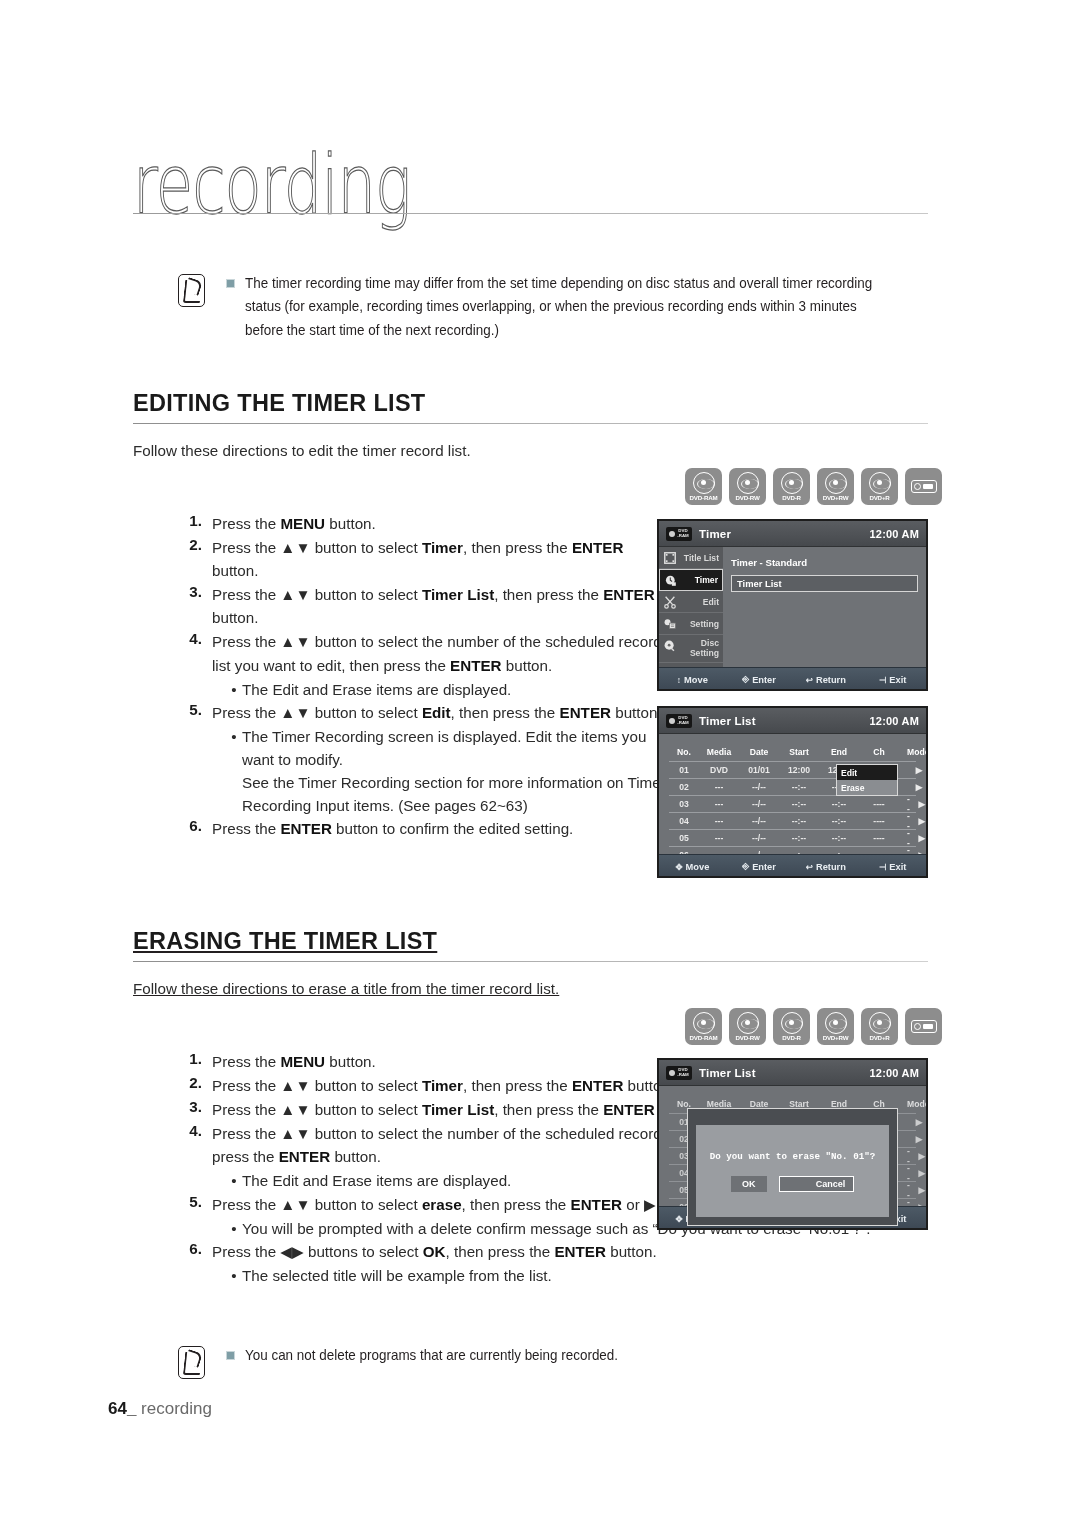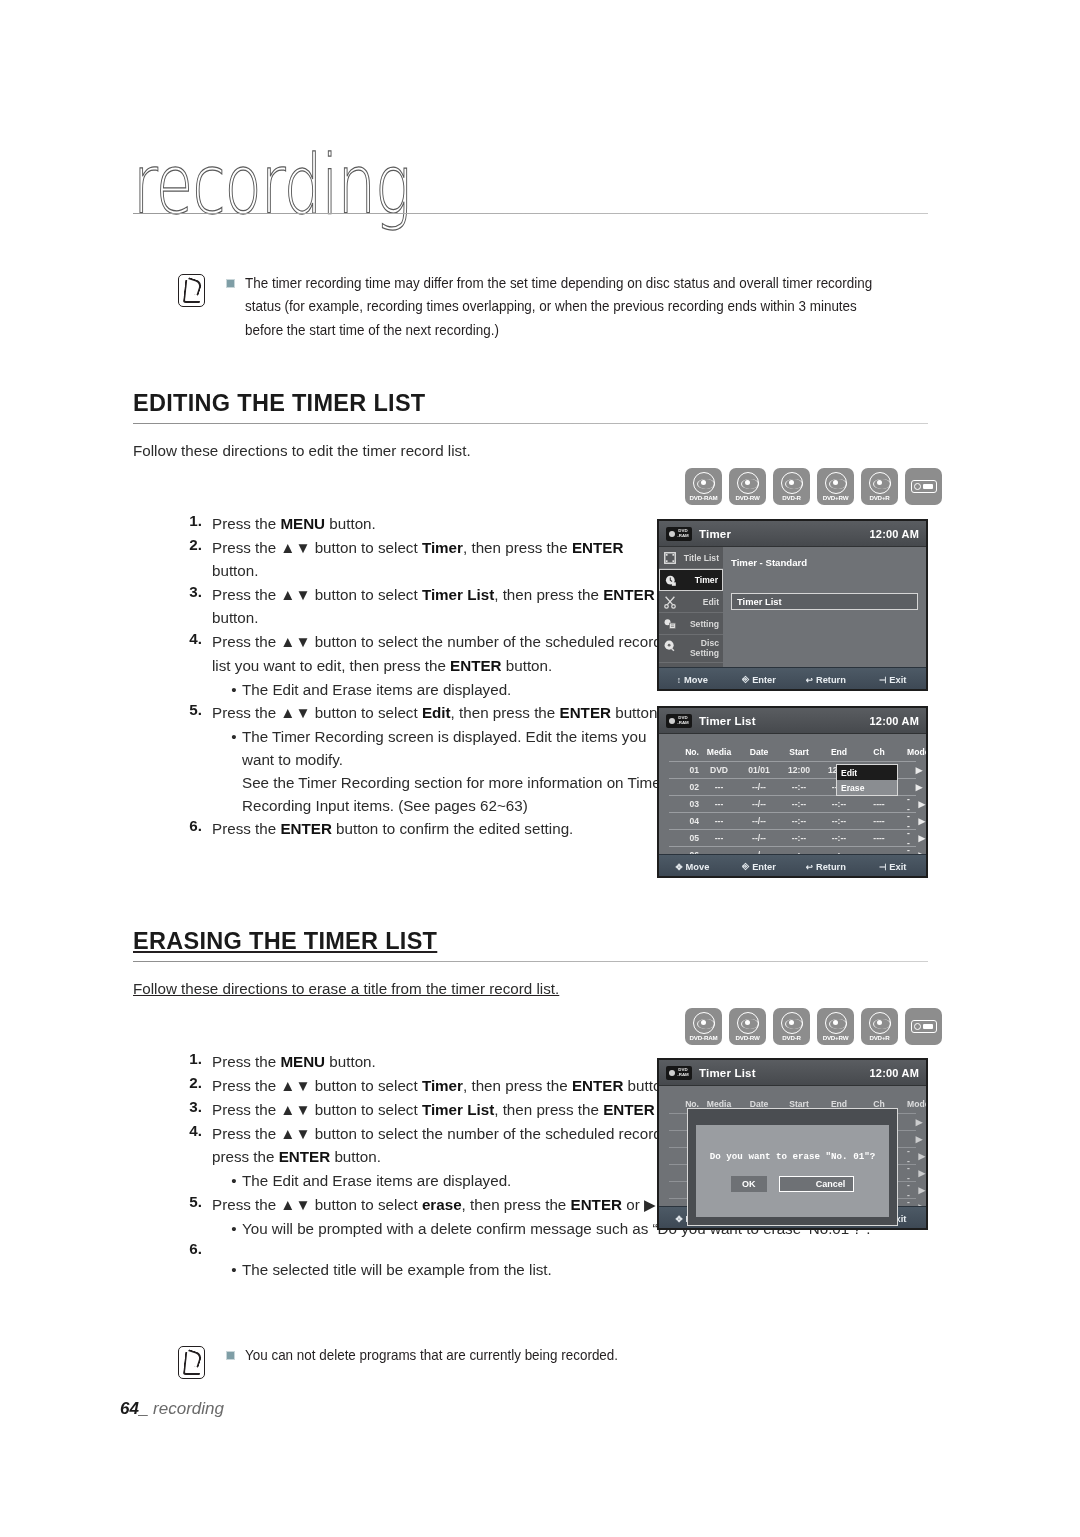--- a/index.html
+++ b/index.html
@@ -160,33 +160,33 @@
   .menu-side { position:absolute; left:0; top:0; width:64px; bottom:24px; background:#57595c; }
   .mi {
     height:22px; display:flex; align-items:center; justify-content:flex-end;
     padding-right:4px; font-size:8.6px; font-weight:bold; color:#d9d9d9;
     border-bottom:1px solid #6c6e71; position:relative;
   }
   .mi .mico { position:absolute; left:4px; top:4px; width:14px; height:14px; }
   .mi.sel { background:#1c1c1c; color:#ffffff; border:1px solid #d0d0d0; }
   .mi.tall { height:28px; line-height:1.05; text-align:right; }
   .menu-main { position:absolute; left:64px; top:0; right:0; bottom:24px; background:#6f7276; padding:10px 8px; }
-  .menu-caption { font-size:9.6px; font-weight:bold; color:#ffffff; margin-bottom:25px; }
+  .menu-caption { font-size:9.6px; font-weight:bold; color:#ffffff; margin-bottom:7px; }
   .menu-field {
     height:17px; background:#5c5f63; border:1.3px solid #d6d6d6;
     display:flex; align-items:center; padding-left:5px;
     font-size:9.4px; font-weight:bold; color:#ffffff;
   }
 
   
   .tl { position:absolute; left:0; top:0; right:0; bottom:24px; padding:8px 10px 0 10px; }
   .tl-row { display:flex; align-items:center; height:17px; font-size:8.6px; font-weight:bold; color:#eaeaea; }
   .tl-row.head { color:#ffffff; height:19px; }
   .tl-row + .tl-row { border-top:1px solid #9a9da1; }
-  .c-no { flex:0 0 30px; text-align:right; }
+  .c-no { flex:0 0 30px; text-align:center; }
   .c-media { flex:0 0 40px; text-align:center; }
   .c-date { flex:0 0 40px; text-align:center; }
   .c-start { flex:0 0 40px; text-align:center; }
   .c-end { flex:0 0 40px; text-align:center; }
   .c-ch { flex:0 0 40px; text-align:center; }
   .c-mode { flex:1 1 auto; text-align:right;padding-left:8px; }
   .c-edit { flex:0 0 24px; text-align:center; }
   .tl-underline { height:1px; background:#9a9da1; margin-top:0px; }
 
   .popover {
@@ -212,21 +212,21 @@
   .dlg-btns { display:flex; gap:12px; }
   .dlg-btn {
     min-width:36px; height:16px; padding:0 8px;
     display:flex; align-items:center; justify-content:center;
     font-size:9px; font-weight:bold; color:#ffffff; background:#6e7175;
     border:1px solid transparent;
   }
   .dlg-btn.focus { border:1.4px solid #ffffff; background:#6e7175;padding-left:36px; }
 
   
-  .footer { position:absolute; left:120px; bottom:118px; font-size:17px; color:#555;font-style:italic; }
+  .footer { position:absolute; left:108px; bottom:118px; font-size:17px; color:#555; }
   .footer b { color:#1a1a1a; font-weight:bold; }
   .footer span.lbl { color:#6a6a6a; }
 </style>
 </head>
 <body>
 
 <div class="page-header">
   <div class="chapter-title">recording</div>
   <div class="header-rule"></div>
 </div>
@@ -540,20 +540,21 @@
     <div class="step">
       <div class="step-num">5.</div>
       <div class="step-body">Press the ▲▼ button to select <b>erase</b>, then press the <b>ENTER</b> or ▶ button.</div>
     </div>
     <div class="sub nested">
       <div class="sub-dot">•</div>
       <div>You will be prompted with a delete confirm message such as “Do you want to erase ‘No.01’?”.</div>
     </div>
     <div class="step">
       <div class="step-num">6.</div>
+      <div class="step-body">Press the ◀▶ buttons to select <b>OK</b>, then press the <b>ENTER</b> button.</div>
     </div>
     <div class="sub nested">
       <div class="sub-dot">•</div>
       <div>The selected title will be example from the list.</div>
     </div>
   </div>
 
 <div class="disc-row" id="disc-row-2" style="left:685px; top:1008px;">
     <div class="disc">
       <div class="plat"></div>

